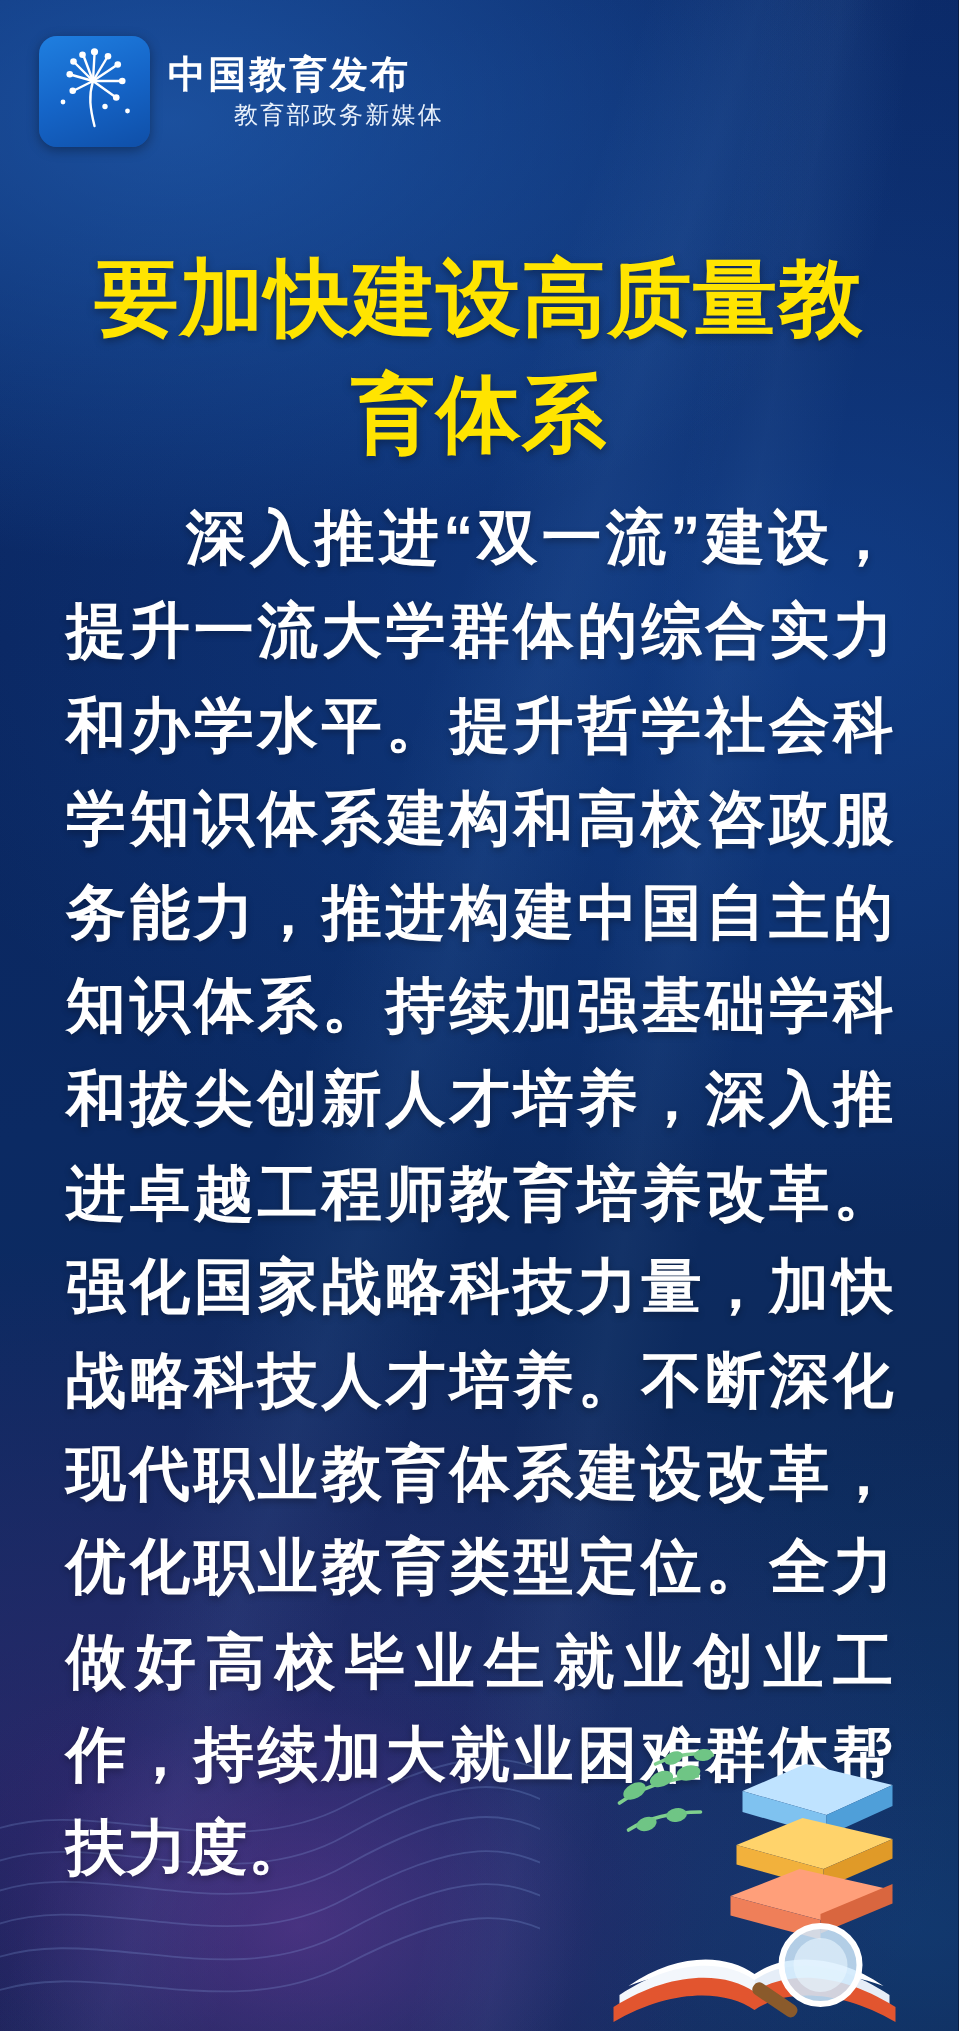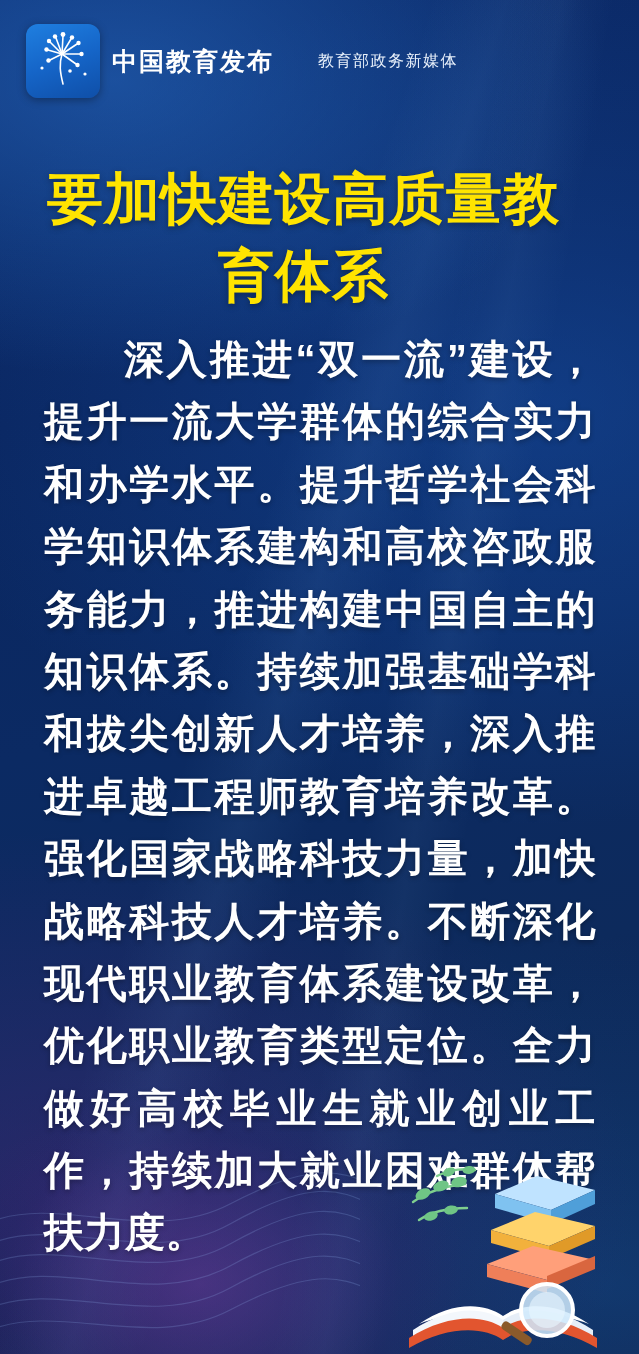--- a/index.html
+++ b/index.html
@@ -64,21 +64,21 @@
     height: 74px;
     border-radius: 12px;
     background: linear-gradient(160deg, #1f7fe0 0%, #1565c8 50%, #0f4fa8 100%);
     position: relative;
     box-shadow: 0 2px 8px rgba(0,0,0,0.35);
     flex: none;
   }
   .logo-mark svg { position: absolute; inset: 0; }
   .logo-text {
     display: flex;
-    flex-direction: row;
+    flex-direction: column;
     justify-content: center;
     line-height: 1.12;
   }
   .logo-title {
     color: #ffffff;
     font-size: 25px;
     font-weight: bold;
     letter-spacing: 2px;
     white-space: nowrap;
   }
@@ -88,21 +88,21 @@
     letter-spacing: 1.5px;
     margin-top: 5px;
     white-space: nowrap;
     margin-left: 44px;
   }
 
   
   .headline {
     position: absolute;
     top: 160px;
-    left: 24px;
+    left: 40px;
     width: 559px;
     text-align: center;
     color: #ffe400;
     font-size: 56px;
     font-weight: bold;
     line-height: 1.38;
     letter-spacing: 1px;
     text-shadow: 0 2px 6px rgba(0,0,0,0.35);
   }
 

